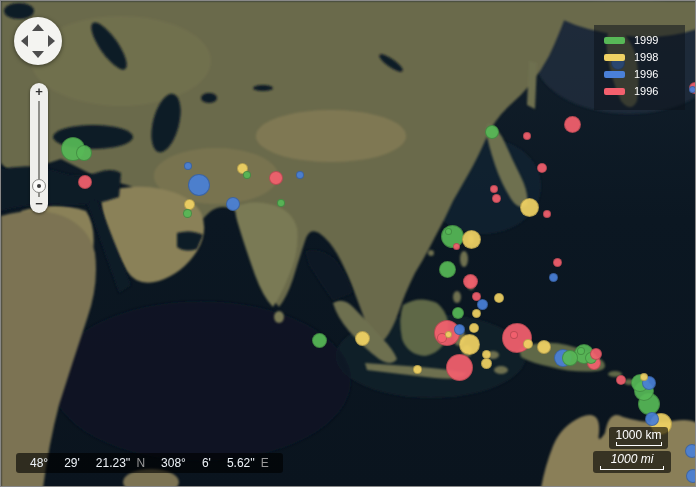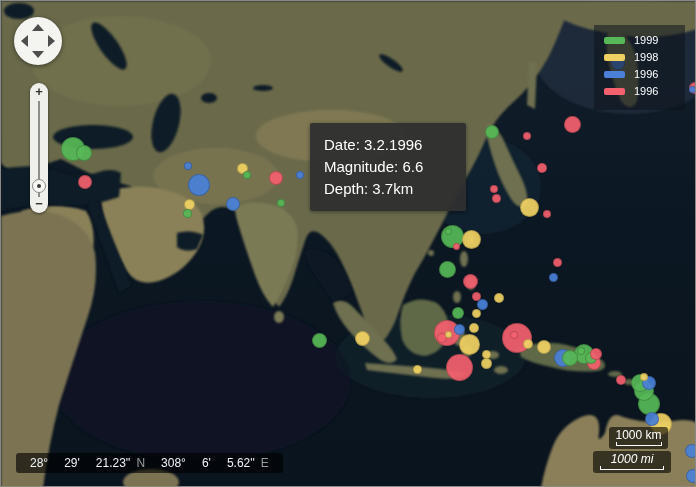--- a/index.html
+++ b/index.html
@@ -266,25 +266,20 @@
     <span class="tri right"></span>
   </div>
 
   <div class="zoombar">
     <span class="zplus">+</span>
     <span class="ztrack"></span>
     <span class="zthumb"></span>
     <span class="zminus">−</span>
   </div>
 
-  <div class="tooltip">
-    <div>Date: 3.2.1996</div>
-    <div>Magnitude: 6.6</div>
-    <div>Depth: 3.7km</div>
-  </div>
 
   <div class="legend">
     <div id="legend-items">
         <div class="legend-row">
           <span class="legend-swatch" style="background: rgb(87, 184, 87);"></span>
           <span class="legend-label">1999</span>
         </div>
         <div class="legend-row">
           <span class="legend-swatch" style="background: rgb(240, 210, 100);"></span>
           <span class="legend-label">1998</span>
@@ -294,21 +289,21 @@
           <span class="legend-label">1996</span>
         </div>
         <div class="legend-row">
           <span class="legend-swatch" style="background: rgb(244, 96, 110);"></span>
           <span class="legend-label">1996</span>
         </div>
       </div>
   </div>
 
   <div class="coords" id="coords">
-      <span class="coord-seg">28°</span>
+      <span class="coord-seg">48°</span>
       <span class="coord-seg">29'</span>
       <span class="coord-seg">21.23''</span>
       <span class="coord-seg muted">N</span>
       <span class="coord-seg">308°</span>
       <span class="coord-seg">6'</span>
       <span class="coord-seg">5.62''</span>
       <span class="coord-seg muted">E</span>
     </div>
 
   <div class="scale scale-km">

